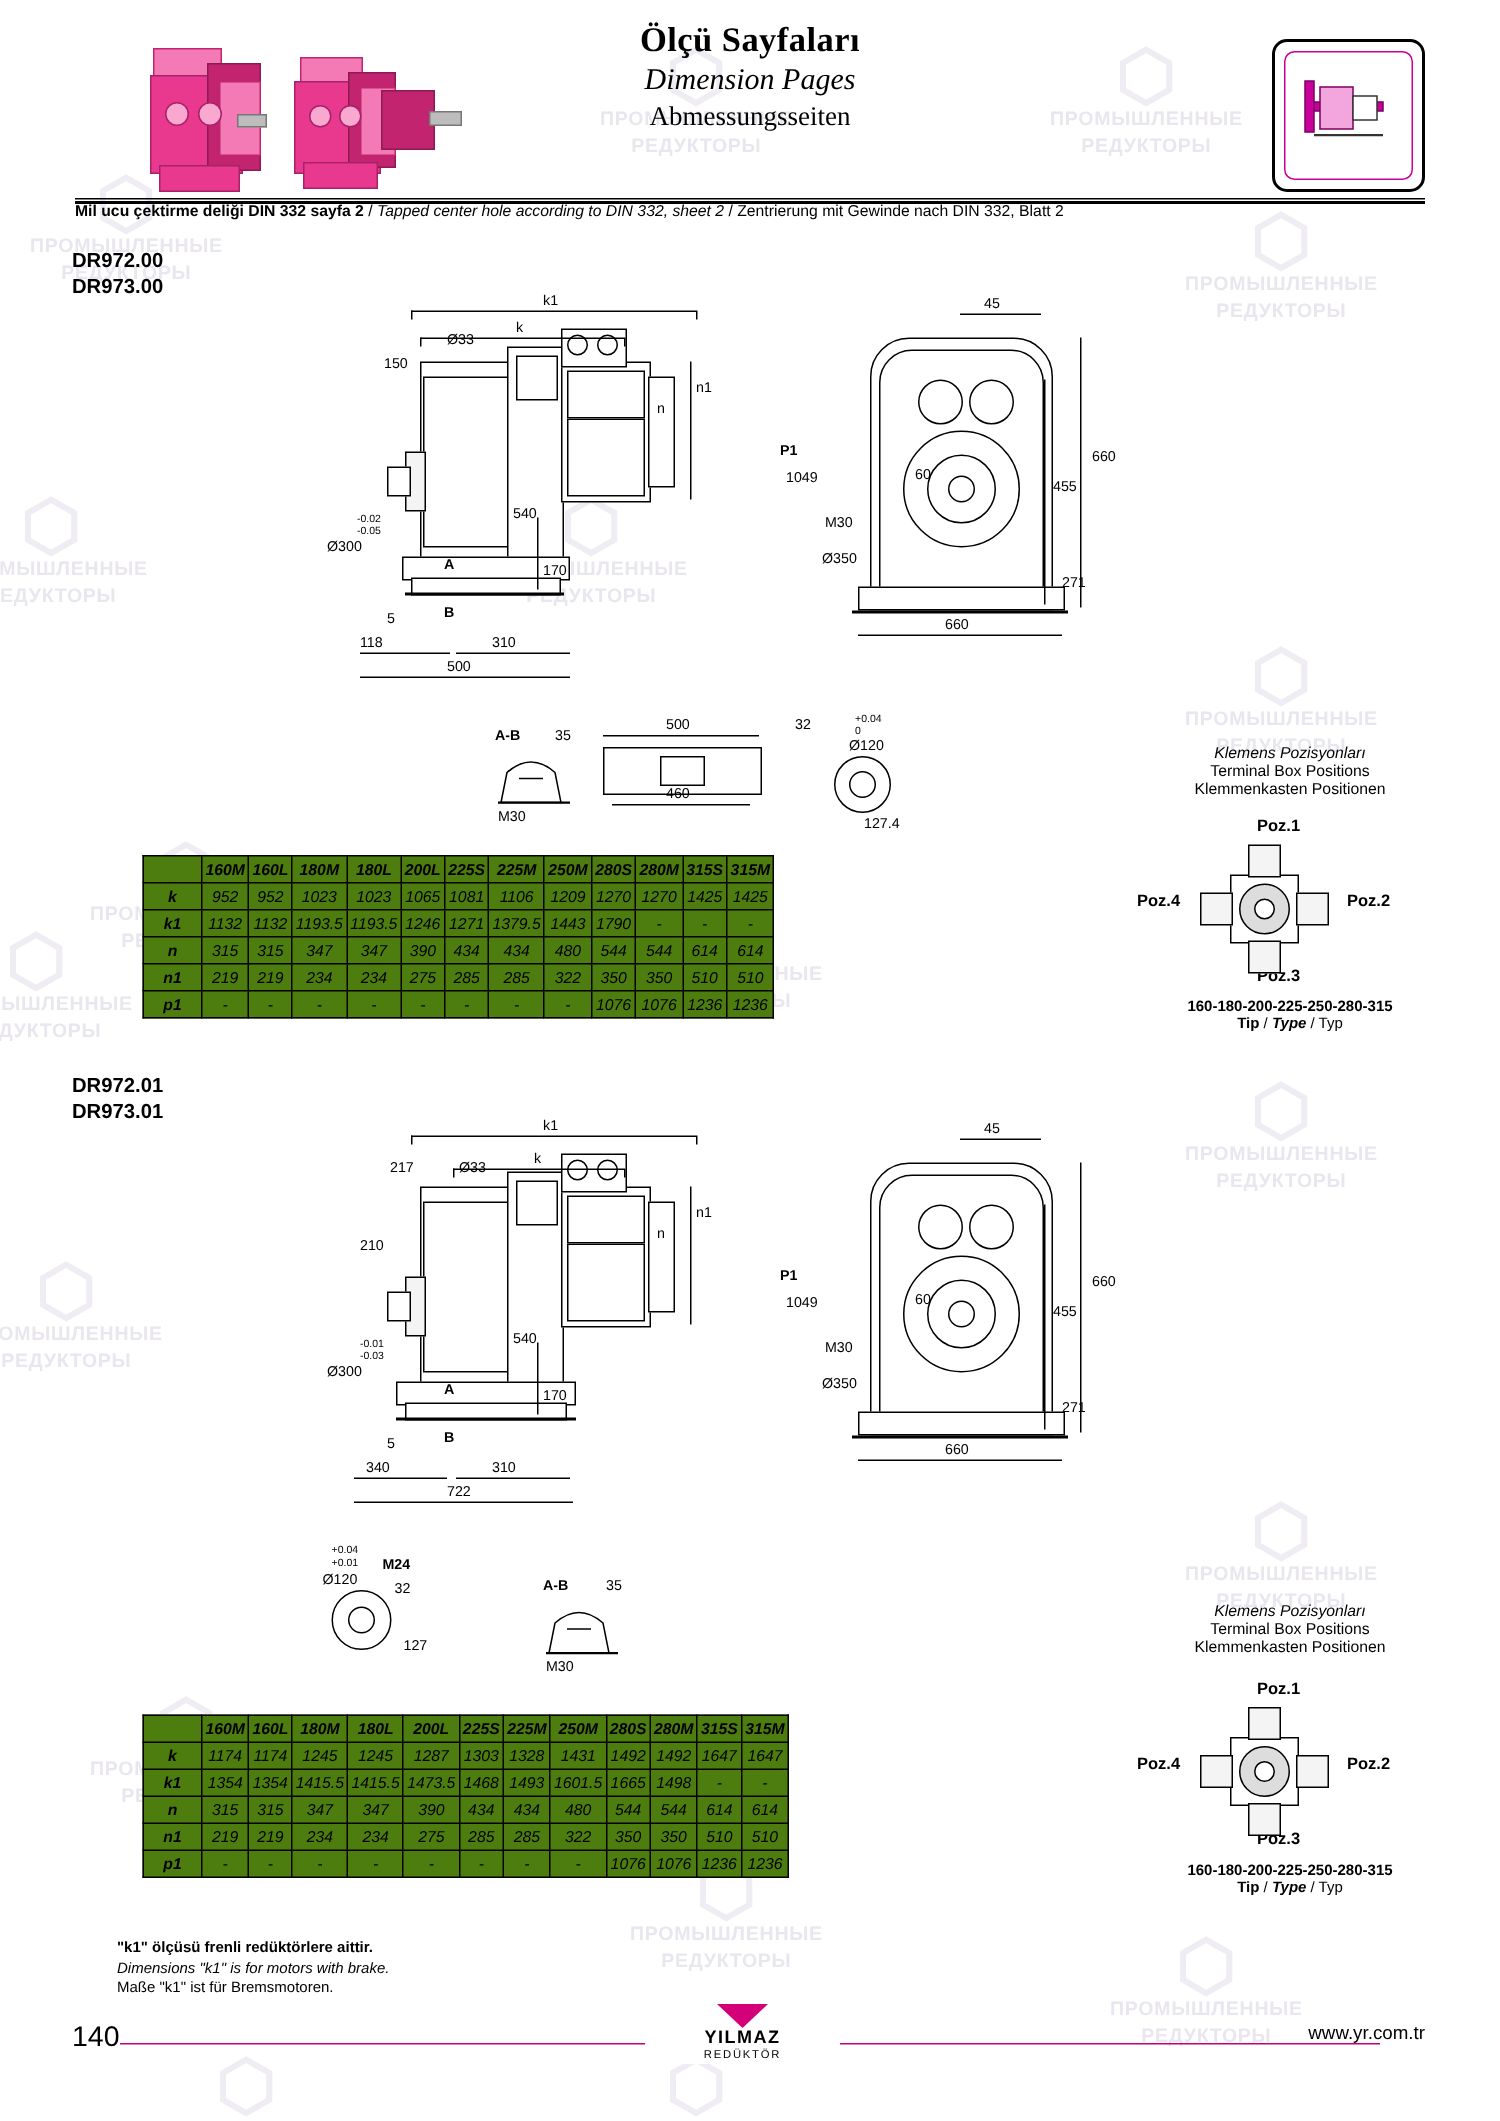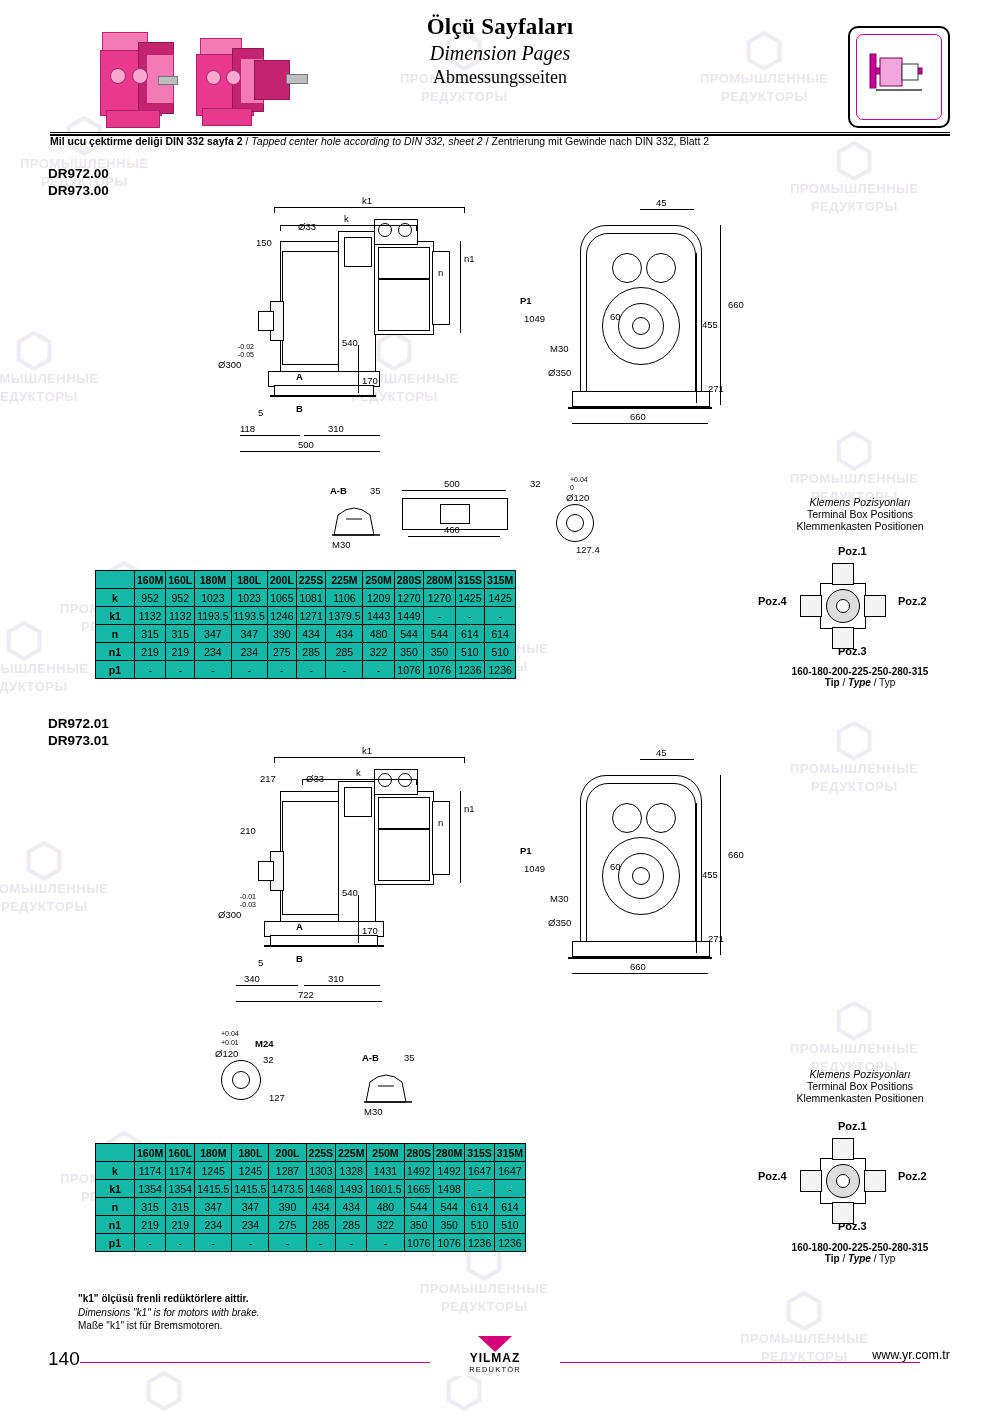--- a/index.html
+++ b/index.html
@@ -50,21 +50,21 @@
   .dim{position:absolute;font-size:9.5px;color:#000;white-space:nowrap;}
   .dim.b{font-weight:bold;}
   .ln{position:absolute;background:#000;}
   .hl{height:1px;}
   .vl{width:1px;}
   .box{position:absolute;border:1px solid #000;background:#fff;}
   .boxg{position:absolute;border:1px solid #000;background:#f4f4f4;}
   .circ{position:absolute;border:1px solid #000;border-radius:50%;background:#fff;}
 
   
-  .tbl{position:absolute;border-collapse:collapse;z-index:3;background:#14b8a6;}
+  .tbl{position:absolute;border-collapse:collapse;z-index:3;background:#4d7c0f;font-style:italic;}
   .tbl td,.tbl th{border:1px solid #000;font-size:10.5px;text-align:center;height:17px;padding:0 2px;}
   .tbl th{font-weight:bold;}
   .tbl td.rh{font-weight:bold;width:34px;}
 
   
   .tbp{position:absolute;text-align:center;z-index:3;font-size:10.5px;}
   .tbp .l1{font-style:italic;}
   .tbp .l2{}
   .tbp .l3{}
   .poz{position:absolute;font-weight:bold;font-size:11px;}
@@ -306,21 +306,21 @@
     <tr>
       <td class="rh">k1</td>
       <td>1132</td>
       <td>1132</td>
       <td>1193.5</td>
       <td>1193.5</td>
       <td>1246</td>
       <td>1271</td>
       <td>1379.5</td>
       <td>1443</td>
-      <td>1449</td>
+      <td>1790</td>
       <td>-</td>
       <td>-</td>
       <td>-</td>
     </tr>
     <tr>
       <td class="rh">n</td>
       <td>315</td>
       <td>315</td>
       <td>347</td>
       <td>347</td>

